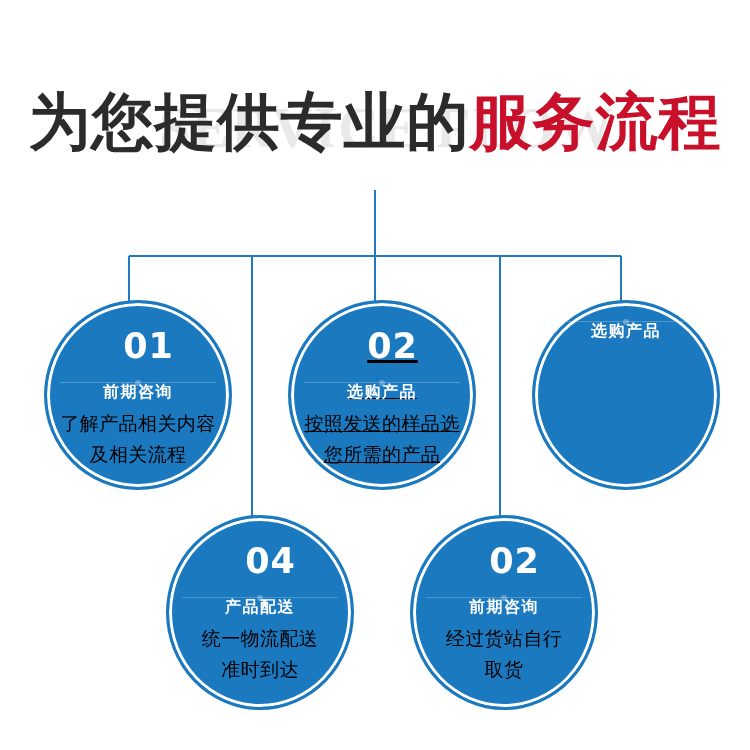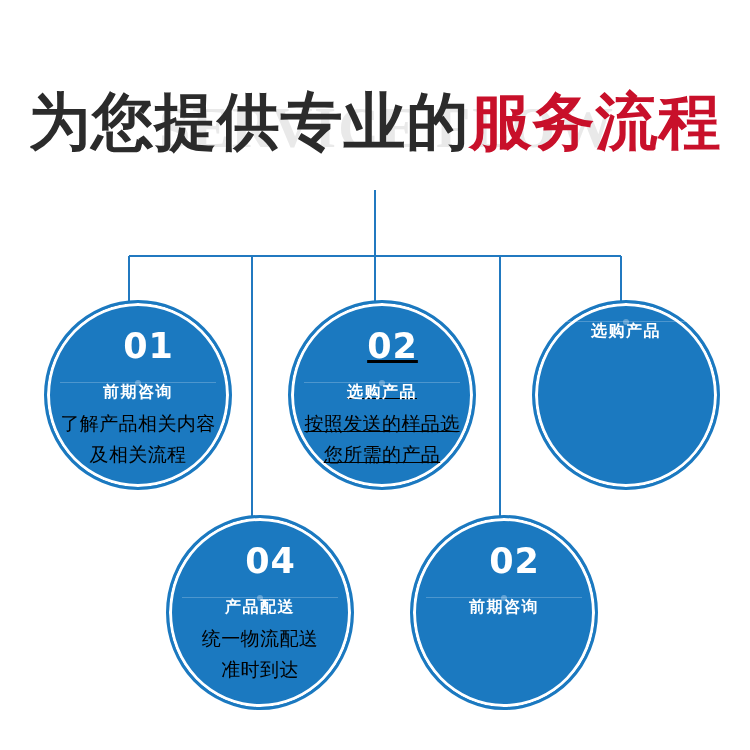--- a/index.html
+++ b/index.html
@@ -189,15 +189,17 @@
     <div class="divider"></div>
     <div class="step-title">产品配送</div>
     <div class="step-desc">统一物流配送
 准时到达</div>
   </div>
 
   <div class="step" id="step-5">
     <div class="num">02</div>
     <div class="divider"></div>
     <div class="step-title">前期咨询</div>
+    <div class="step-desc">经过货站自行
+取货</div>
   </div>
 
 </div>
 
 </body></html>

